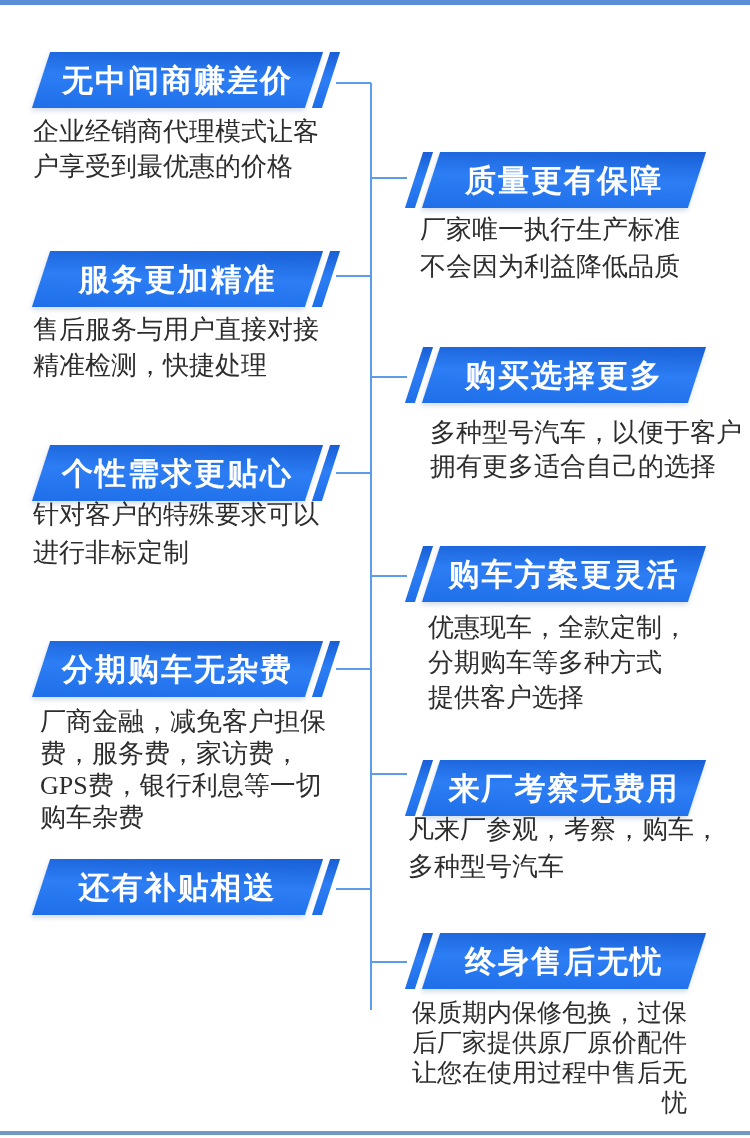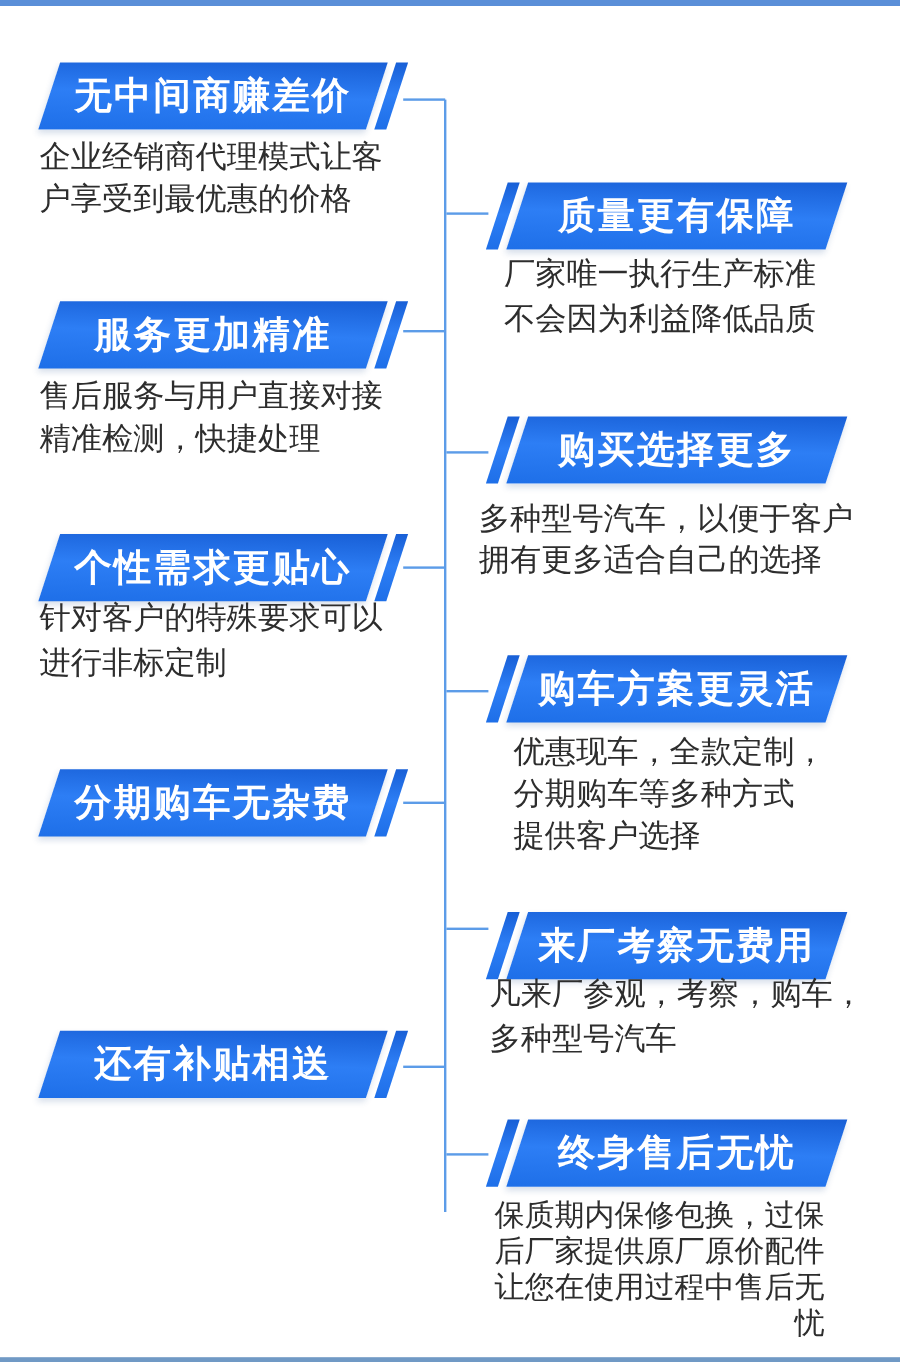--- a/index.html
+++ b/index.html
@@ -40,29 +40,29 @@
   .seg-stripe{
     width:10px;
     background:linear-gradient(182deg,var(--banner-blue-dark) 0%,var(--banner-blue-light) 48%,var(--banner-blue) 100%);
   }
   .title{
     display:block;transform:skewX(18deg);
     color:var(--title-text);font-size:31px;font-weight:700;
     line-height:56px;text-align:center;letter-spacing:2px;white-space:nowrap;
   }
   .para{
-    position:absolute;color:var(--body-text);font-size:26px;font-weight:500;
+    position:absolute;color:var(--body-text);font-size:26px;font-weight:500;font-family:Liberation Serif, serif;
   }
   .para div{white-space:nowrap;}
 
   
   .b1{top:52px;}  .p1{left:33px;top:114px;line-height:35px;}
   .b2{top:152px;} .p2{left:420px;top:211px;line-height:37px;}
   .b3{top:251px;} .p3{left:33px;top:312px;line-height:36px;}
-  .b4{top:347px;} .p4{left:399px;top:416px;line-height:34px;}
+  .b4{top:347px;} .p4{left:430px;top:416px;line-height:34px;}
   .b5{top:445px;} .p5{left:33px;top:496px;line-height:38px;}
   .b6{top:546px;} .p6{left:428px;top:610px;line-height:35px;}
   .b7{top:641px;} .p7{left:40px;top:706px;line-height:32px;}
   .b8{top:760px;} .p8{left:408px;top:811px;line-height:37px;}
   .b9{top:859px;} .p9{left:44px;top:923px;line-height:37px;}
   .b10{top:933px;}.p10{left:412px;top:998px;line-height:30px;font-size:25px;text-align:right;}
 
   .c1{top:82px;}  .c2{top:177px;} .c3{top:275px;} .c4{top:376px;} .c5{top:472px;}
   .c6{top:575px;} .c7{top:668px;} .c8{top:773px;} .c9{top:888px;} .c10{top:961px;}
 </style>
@@ -159,20 +159,26 @@
     <div>提供客户选择</div>
   </div>
 
   <div class="banner left-side b7">
     <div class="seg-body">
       <span class="title">分期购车无杂费</span>
     </div>
     <div class="seg-gap"></div>
     <div class="seg-stripe"></div>
   </div>
+  <div class="para p7">
+    <div>厂商金融，减免客户担保</div>
+    <div>费，服务费，家访费，</div>
+    <div>GPS费，银行利息等一切</div>
+    <div>购车杂费</div>
+  </div>
 
   <div class="banner right-side b8">
     <div class="seg-stripe"></div>
     <div class="seg-gap"></div>
     <div class="seg-body">
       <span class="title">来厂考察无费用</span>
     </div>
   </div>
   <div class="para p8">
     <div>凡来厂参观，考察，购车，</div>

